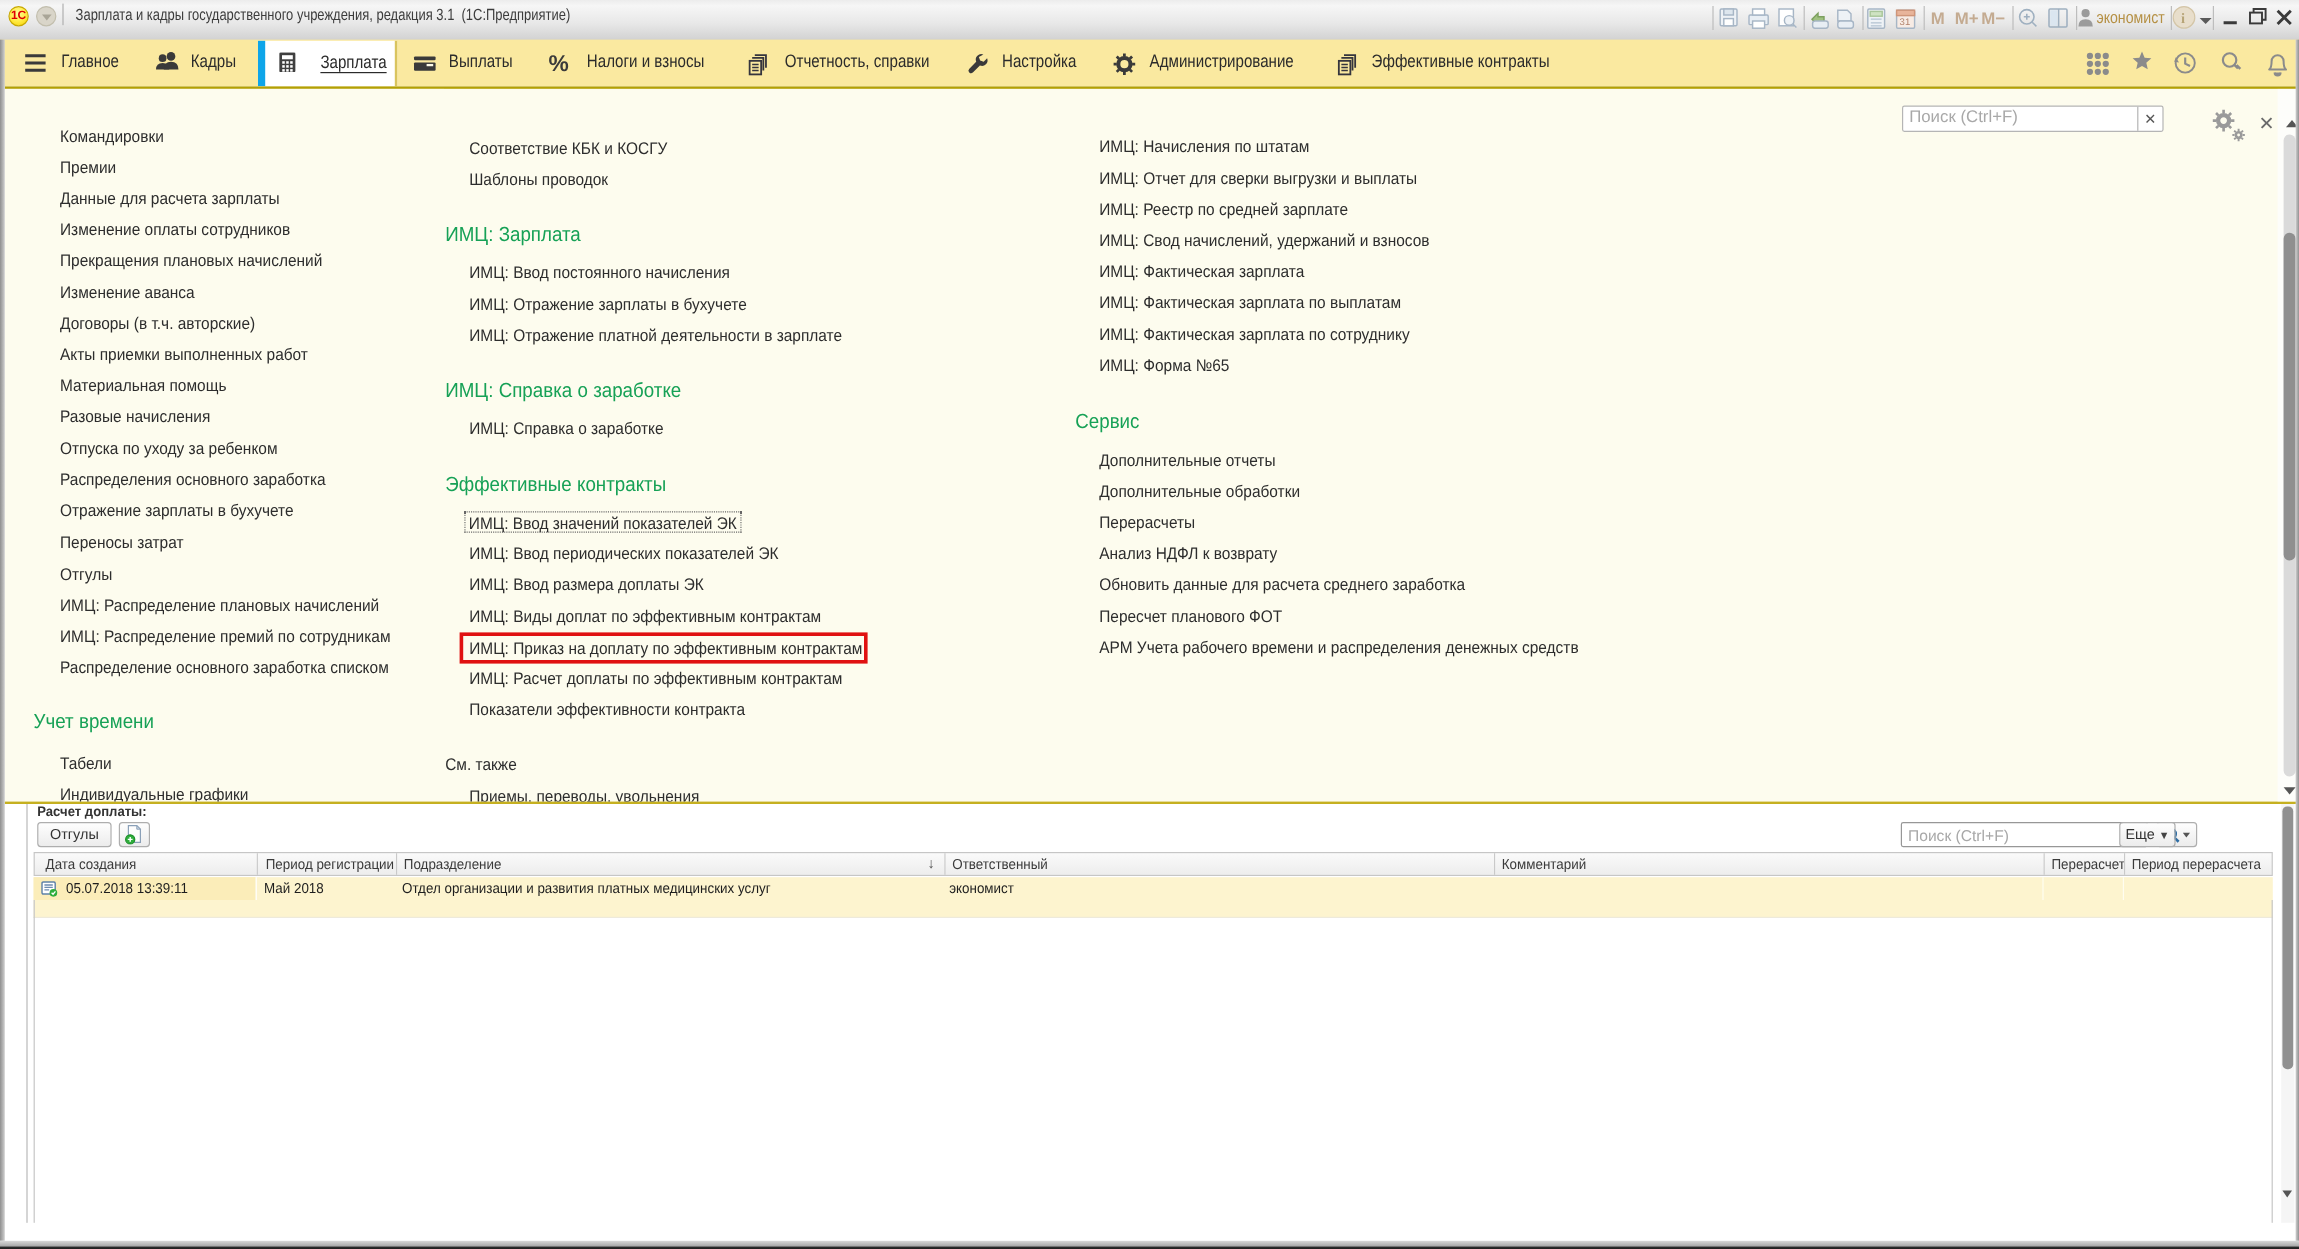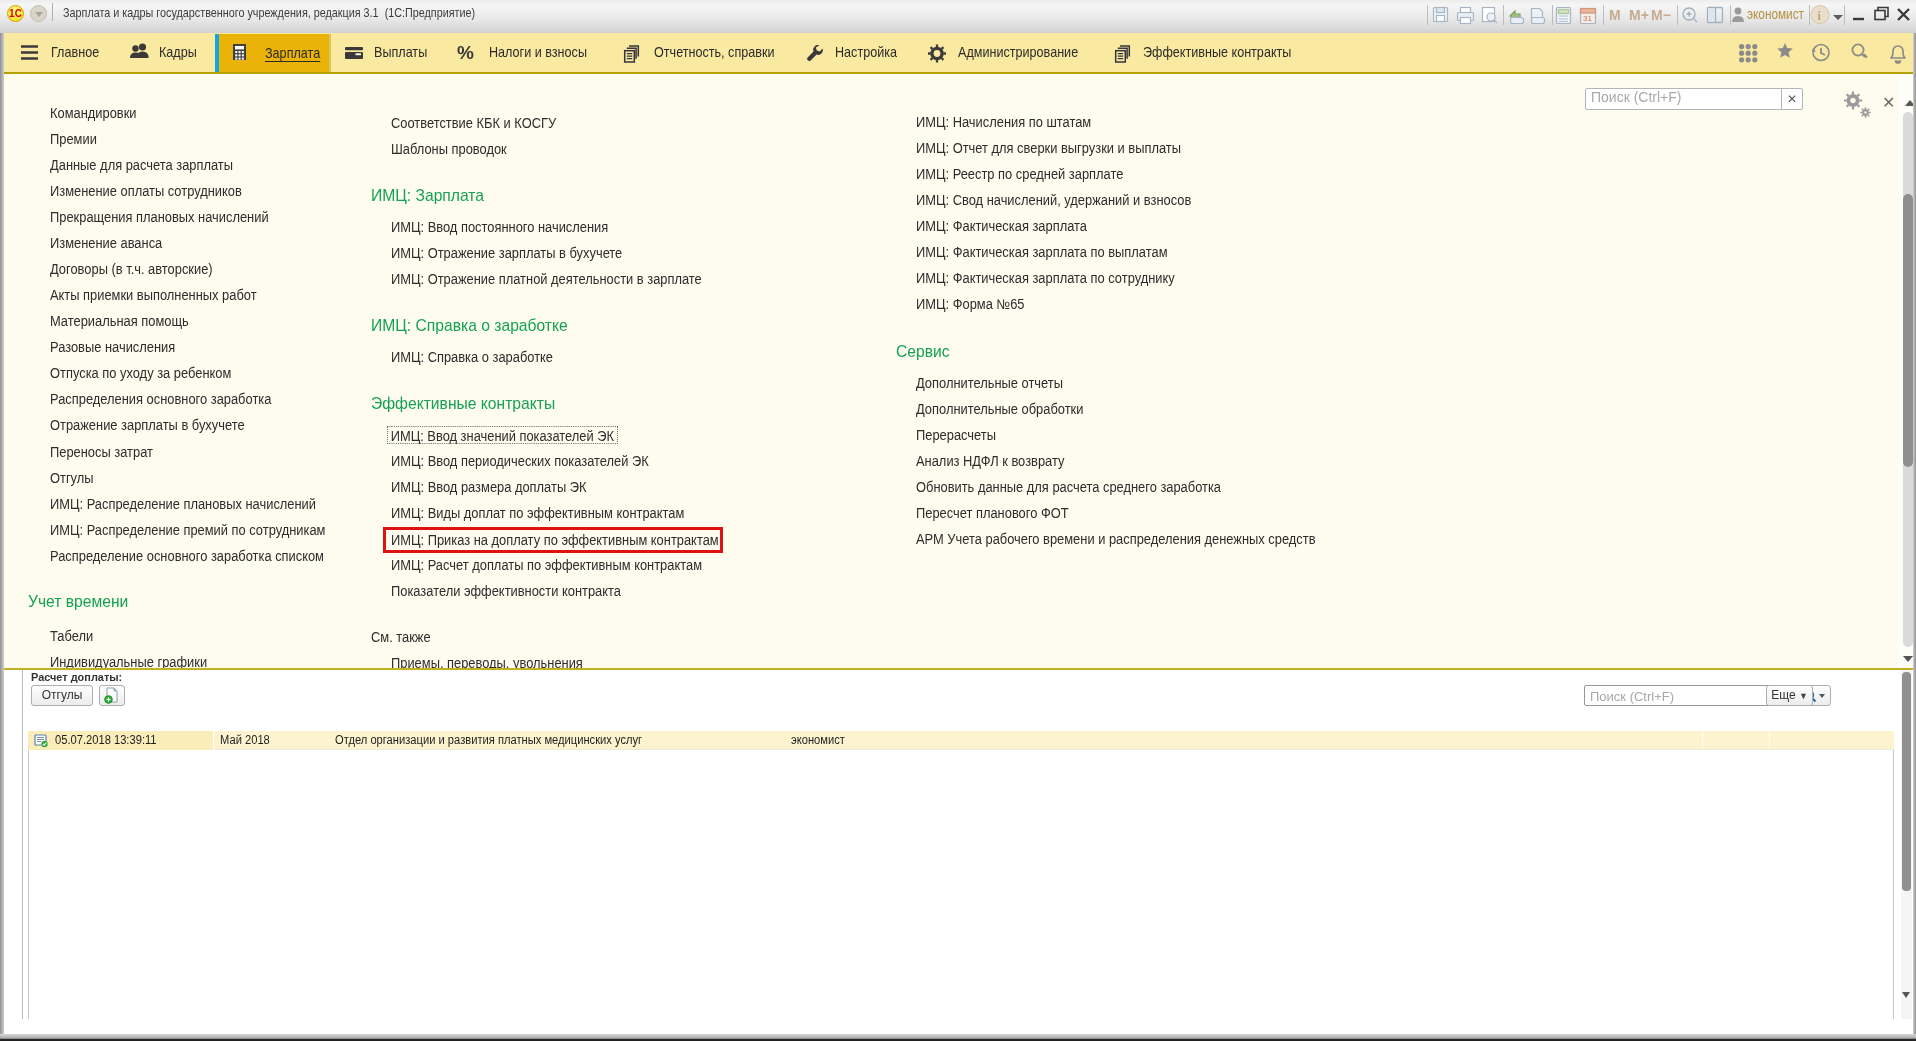--- a/index.html
+++ b/index.html
@@ -14,22 +14,22 @@
     border:1px solid #c8a800; color:#e00000; font-weight:bold; font-size:10px; text-align:center; line-height:16px; }
   #dropcirc { position:absolute; left:30px; top:5px; width:17px; height:17px; border-radius:50%;
     background:#d9d5c9; border:1px solid #c2bead; }
   #dropcirc:after{ content:""; position:absolute; left:4px; top:6px; border-left:4px solid transparent; border-right:4px solid transparent; border-top:5px solid #a9a597; }
   #tsep { position:absolute; left:52px; top:3px; width:1px; height:18px; background:#b0b0b0; }
   #wintitle { position:absolute; left:63px; top:5px; font-size:13.5px; color:#3c3c3c; transform:scaleX(0.80); transform-origin:left center; }
 
   
   #menubar { position:absolute; left:0; top:33px; width:1916px; height:39px; background:#fae9a0; }
   .mtext { position:absolute; top:10px; font-size:15px; color:#2b2b2b; white-space:nowrap; transform:scaleX(0.84); transform-origin:left center; }
-  #tab { position:absolute; left:215px; top:1px; width:116px; height:40px; background:#eab308;
-     border-left:4px solid #0ea5e9; border-right:2px solid #d9c45e; }
+  #tab { position:absolute; left:215px; top:1px; width:116px; height:40px; background:#ffffff;
+     border-left:6px solid #0ea5e9; border-right:2px solid #d9c45e; }
   #tab .mtext { text-decoration:underline; text-decoration-skip-ink:none; text-underline-offset:3px; }
 
   
   #content { position:absolute; left:0; top:72px; width:1916px; height:962px; background:#fff; }
 
   
   #panel { position:absolute; left:4px; top:72px; width:1912px; height:598px; background:#fdfcee;
     border-top:2px solid #b3a004; border-bottom:2px solid #c5b020; overflow:hidden; }
   .plink { position:absolute; height:18px; line-height:18px; font-size:14px; color:#2d2d2d; white-space:nowrap; transform:scaleX(0.92); transform-origin:left center; }
   .phead { position:absolute; height:22px; line-height:22px; font-size:17px; color:#16a156; white-space:nowrap; transform:scaleX(0.92); transform-origin:left center; }
@@ -247,21 +247,31 @@
     </div>
     <div class="btn" style="left:1797px;top:613px;width:34px;">
       <svg width="24" height="14" viewBox="0 0 24 14" style="margin-top:3px;">
         <circle cx="7" cy="6" r="4.2" fill="none" stroke="#2e6da4" stroke-width="2"></circle>
         <path d="M10 9 l3.5 3.5" stroke="#2e6da4" stroke-width="2.2"></path>
         <path d="M17 5 l3 4 3-4 z" fill="#555"></path>
       </svg>
     </div>
     <div class="btn" style="left:1766px;top:613px;width:47px;">Еще <span style="font-size:9px;color:#444;">▼</span></div>
 
-    <div id="trow" style="position:absolute;left:28px;top:659px;width:1866px;height:19px;background:#fdf4cf;border-bottom:1px solid #eeeadb;">
+    <div id="thead" style="position:absolute;left:28px;top:638px;width:1866px;height:20px;background:linear-gradient(180deg,#fafafa,#ededed);border:1px solid #c6c6c6;">
+      <div class="th" style="left:9px;">Дата создания</div>
+      <div class="th" style="left:185px;border-left:1px solid #c9c9c9;padding-left:7px;">Период регистрации</div>
+      <div class="th" style="left:301px;border-left:1px solid #c9c9c9;padding-left:6px;">Подразделение</div>
+      <div style="position:absolute;left:744px;top:1px;font-size:12px;color:#555;">↓</div>
+      <div class="th" style="left:758px;border-left:1px solid #c9c9c9;padding-left:6px;">Ответственный</div>
+      <div class="th" style="left:1216px;border-left:1px solid #c9c9c9;padding-left:6px;">Комментарий</div>
+      <div class="th" style="left:1674px;border-left:1px solid #c9c9c9;padding-left:6px;">Перерасчет</div>
+      <div class="th" style="left:1741px;border-left:1px solid #c9c9c9;padding-left:6px;">Период перерасчета</div>
+    </div>
+    <div id="trow" style="position:absolute;left:28px;top:659px;width:1866px;height:34px;background:#fdf4cf;border-bottom:1px solid #eeeadb;">
       <div style="position:absolute;left:0;top:0;width:185px;height:19px;background:#fbedb9;"></div>
       <div style="position:absolute;left:185px;top:0;width:1px;height:19px;background:#ffffff;"></div>
       <div style="position:absolute;left:1674px;top:0;width:1px;height:19px;background:#fffdf0;"></div>
       <div style="position:absolute;left:1741px;top:0;width:1px;height:19px;background:#fffdf0;"></div>
       <svg style="position:absolute;left:6px;top:3px;" width="15" height="14" viewBox="0 0 15 14">
         <rect x="1" y="1" width="11" height="10" rx="1" fill="#fff" stroke="#5f82a8" stroke-width="1.2"></rect>
         <path d="M3 3.5 h7 M3 5.5 h7 M3 7.5 h4" stroke="#6d8cb0" stroke-width="1.1"></path>
         <circle cx="10.5" cy="10" r="3.2" fill="#2fae3c"></circle>
         <path d="M9 10 l1.2 1.2 2-2.4" stroke="#fff" stroke-width="1.1" fill="none"></path>
       </svg>

